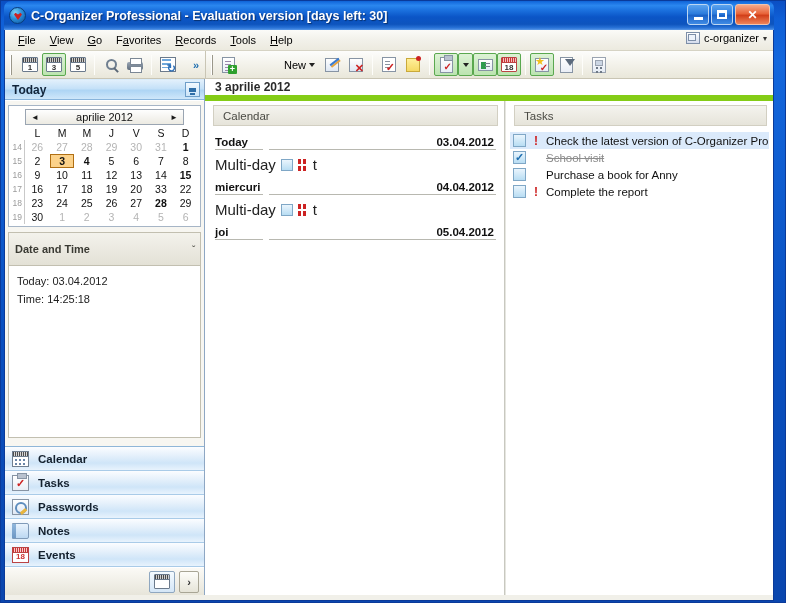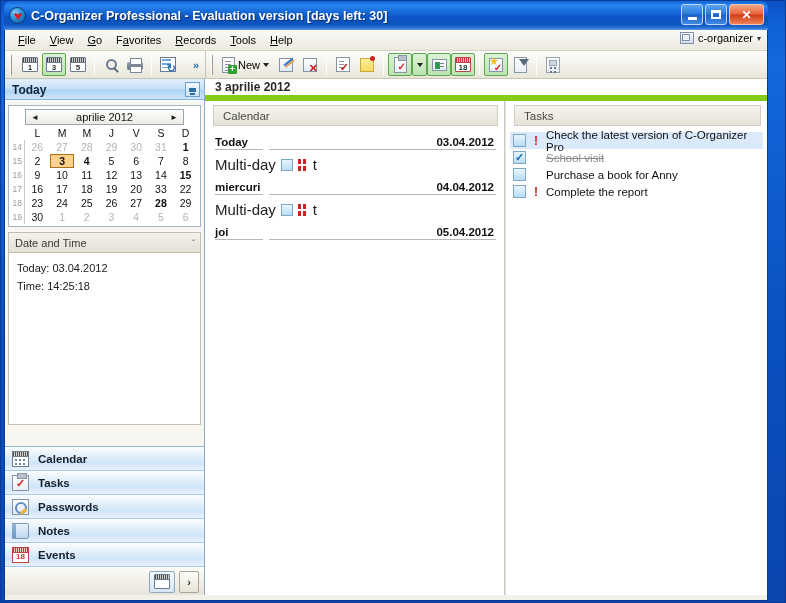--- a/index.html
+++ b/index.html
@@ -12,21 +12,21 @@
     background: #0a246a;
   }
 
   
   #window {
     position: absolute;
     left: 0; top: 0;
     width: 786px; height: 603px;
     background: linear-gradient(180deg,#0b4fc4 0%,#0f5fd6 3%,#1467dd 10%,#0a50c0 55%,#0a46ae 100%);
     border: 1px solid #0a3a9a;
-    padding: 0 17px 3px 3px;
+    padding: 0 11px 3px 3px;
   }
 
   
   #titlebar {
     height: 29px;
     position: relative;
     display: flex;
     align-items: center;
     background: linear-gradient(180deg,
       #0f63d6 0%, #1a72e2 6%, #2b87ef 16%, #1c73e0 30%,
@@ -175,21 +175,21 @@
   }
   .tbtn.active {
     border: 1px solid #5aa84f;
     background: linear-gradient(180deg,#ddf2d6,#bce4b0);
   }
   .tbtn.hasdrop { width: 15px; }
   .tbtn-new {
     width: auto; padding: 0 4px 0 2px;
     display:flex; align-items:center; gap:3px;
   }
-  .newlabel { font-size: 11px; }
+  .newlabel { font-size: 11px; margin-left: 46px; }
 
   
   .ico { position: relative; display:block; }
   .ico-cal {
     width: 16px; height: 15px;
     background: #fff;
     border: 1px solid #6b7a8c;
     border-radius: 1px;
     font-size: 8px; line-height: 11px;
     text-align: center;
@@ -481,26 +481,26 @@
   .mc-day.today {
     background: #fcd28a;
     border: 1px solid #b06f14;
     font-weight: bold;
     line-height: 12px;
   }
 
   
   #dt-panel { margin: 5px 3px 0 3px; }
   #dt-header {
-    height: 21px;
+    height: 34px;
     display:flex; align-items:center; justify-content:space-between;
     padding: 0 5px 0 6px;
     background: linear-gradient(180deg,#f3f2ec,#e3e1d6);
     border: 1px solid #c2bfb0;
-    font-weight: normal;
+    font-weight: bold;
     color: #3a3a33;
     font-size: 11px;
   }
   .collapse-chev { color:#5a5a52; font-size:9px; cursor:pointer; }
   #dt-body {
     background: #fff;
     border: 1px solid #c2bfb0;
     border-top: none;
     height: 172px;
     padding: 6px 8px;

